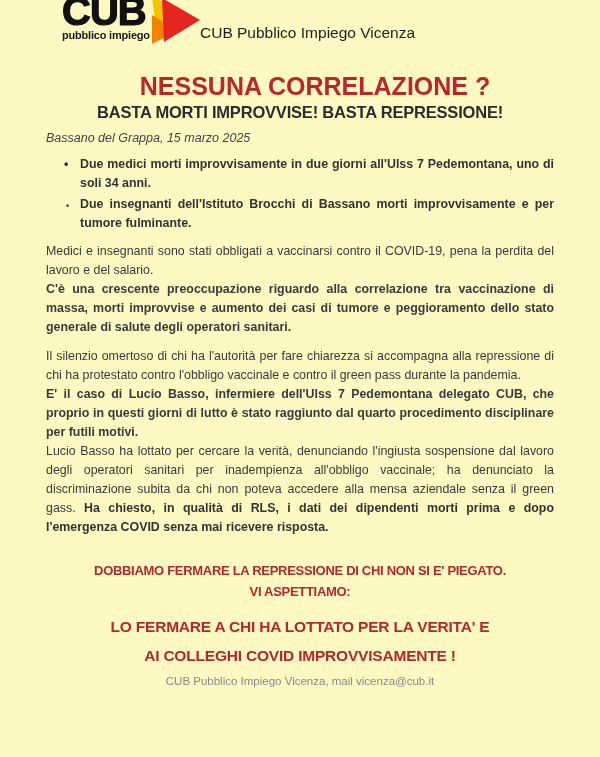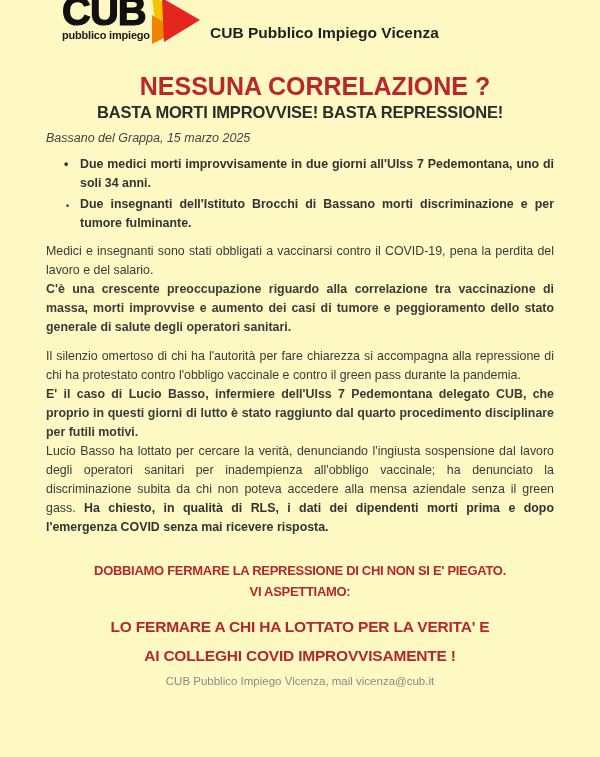--- a/index.html
+++ b/index.html
@@ -19,22 +19,22 @@
     font-size: 40px; font-weight: bold; color: #111;
     letter-spacing: -1px; line-height: 40px;
     -webkit-text-stroke: 1.2px #111;
   }
   .logo-tagline {
     font-size: 11px; font-weight: bold; color: #1a1a1a;
     letter-spacing: -0.2px; margin-top: -2px;
   }
   .logo-arrow { position: absolute; left: 88px; top: 6px; }
   .org-name {
-    position: absolute; left: 210px; top: 24px;
-    font-size: 15.5px; font-weight: bold; color: #1f1f1f;
+    position: absolute; left: 200px; top: 24px;
+    font-size: 15.5px; font-weight: normal; color: #1f1f1f;
   }
   
   .title {
     margin-top: 24px; text-align: center;
     color: #bd2629; font-size: 25px; font-weight: bold;
     line-height: 28px;
     padding-left: 30px;
   }
   .subtitle {
     margin-top: 2px; text-align: center;
@@ -112,21 +112,21 @@
   </div>
 
   <div class="title">NESSUNA CORRELAZIONE ?</div>
   <div class="subtitle">BASTA MORTI IMPROVVISE! BASTA REPRESSIONE!</div>
   <div class="dateline">Bassano del Grappa, 15 marzo 2025</div>
 
   <div class="content">
 
     <ul class="bullets">
       <li class="b1">Due medici morti improvvisamente in due giorni all'Ulss 7 Pedemontana, uno di soli 34 anni.</li>
-      <li class="b2">Due insegnanti dell'Istituto Brocchi di Bassano morti discriminazione e per tumore fulminante.</li>
+      <li class="b2">Due insegnanti dell'Istituto Brocchi di Bassano morti improvvisamente e per tumore fulminante.</li>
     </ul>
 
     <p class="para gap-before">Medici e insegnanti sono stati obbligati a vaccinarsi contro il COVID-19, pena la perdita del lavoro e del salario.</p>
 
     <p class="para bold">C'è una crescente preoccupazione riguardo alla correlazione tra vaccinazione di massa, morti improvvise e aumento dei casi di tumore e peggioramento dello stato generale di salute degli operatori sanitari.</p>
 
     <p class="para gap-before-lg">Il silenzio omertoso di chi ha l'autorità per fare chiarezza si accompagna alla repressione di chi ha protestato contro l'obbligo vaccinale e contro il green pass durante la pandemia.</p>
 
     <p class="para bold">E' il caso di Lucio Basso, infermiere dell'Ulss 7 Pedemontana delegato CUB, che proprio in questi giorni di lutto è stato raggiunto dal quarto procedimento disciplinare per futili motivi.</p>
 

